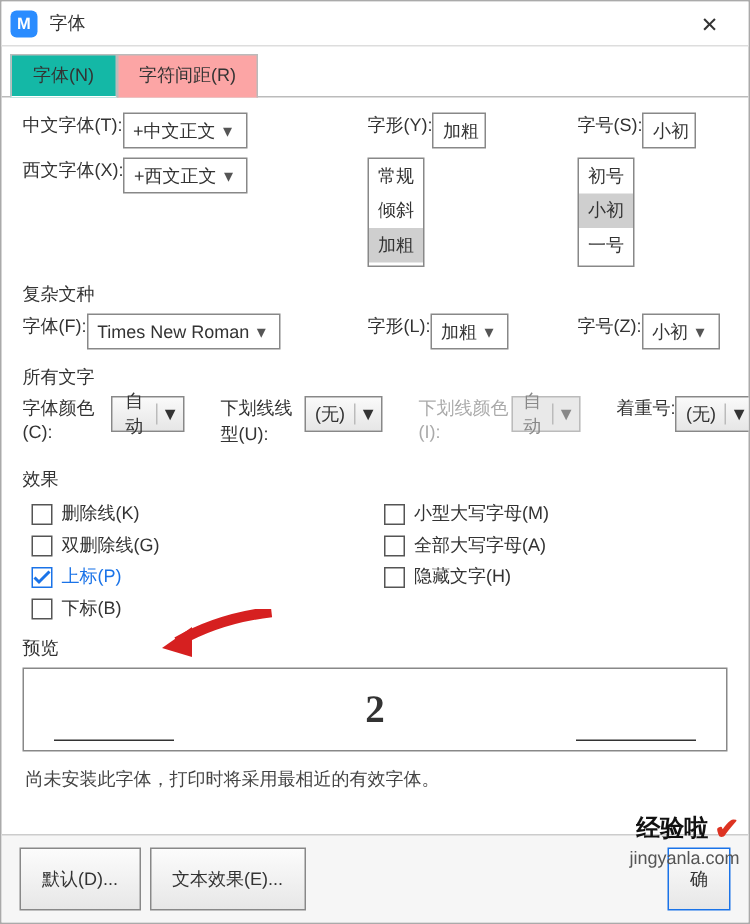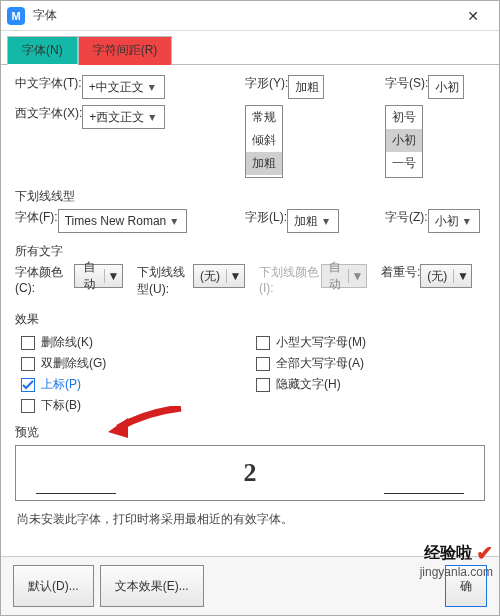--- a/index.html
+++ b/index.html
@@ -50,21 +50,21 @@
   .tabstrip {
     display:flex;
     border-bottom: 1px solid #bbb;
     padding: 4px 6px 0 6px;
     gap:0;
   }
   .tab {
     padding: 5px 14px 5px 14px;
     border: 1px solid #bbb;
     border-bottom: none;
-    background: #ef4444;
+    background: #fca5a5;
     position: relative;
     top: 1px;
     cursor:pointer;
     color:#333;
   }
   .tab.active {
     background: #14b8a6;
     border-bottom: 1px solid #fff;
   }
 
@@ -279,21 +279,21 @@
     </div>
     <div class="col med">
       <div class="listbox" id="size-listbox">
           <div class="item">初号</div>
           <div class="item selected">小初</div>
           <div class="item">一号</div>
         </div>
     </div>
   </div>
 
-  <div class="section-title">下划线线型</div>
+  <div class="section-title">复杂文种</div>
   <div class="row">
     <div class="col big">
       <label class="fieldlabel">字体(F):</label>
       <div class="select">
         <span class="val">Times New Roman</span>
         <span class="chev">▾</span>
       </div>
     </div>
     <div class="col med">
       <label class="fieldlabel">字形(L):</label>
@@ -305,21 +305,21 @@
     <div class="col med">
       <label class="fieldlabel">字号(Z):</label>
       <div class="select">
         <span class="val">小初</span>
         <span class="chev">▾</span>
       </div>
     </div>
   </div>
 
   <div class="section-title">所有文字</div>
-  <div class="row" style="gap:14px;">
+  <div class="row" style="gap:24px;">
     <div class="col" style="flex:0 0 108px;">
       <label class="fieldlabel">字体颜色(C):</label>
       <div class="dropdownbtn">
         <span class="val">自动</span>
         <span class="chev">▼</span>
       </div>
     </div>
     <div class="col" style="flex:0 0 108px;">
       <label class="fieldlabel">下划线线型(U):</label>
       <div class="dropdownbtn">

